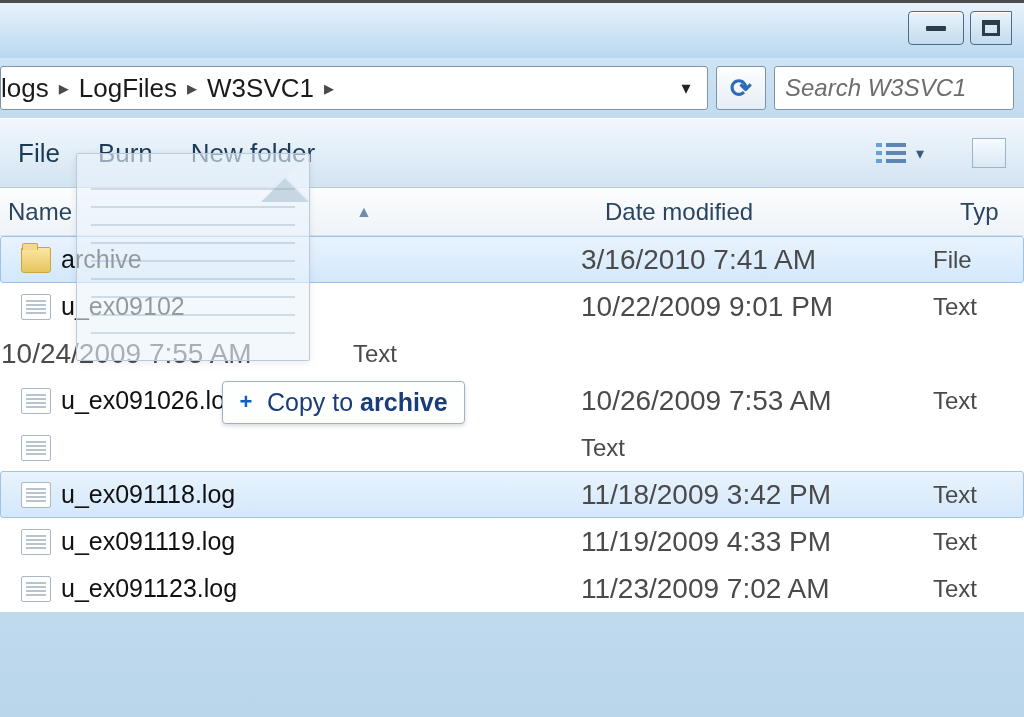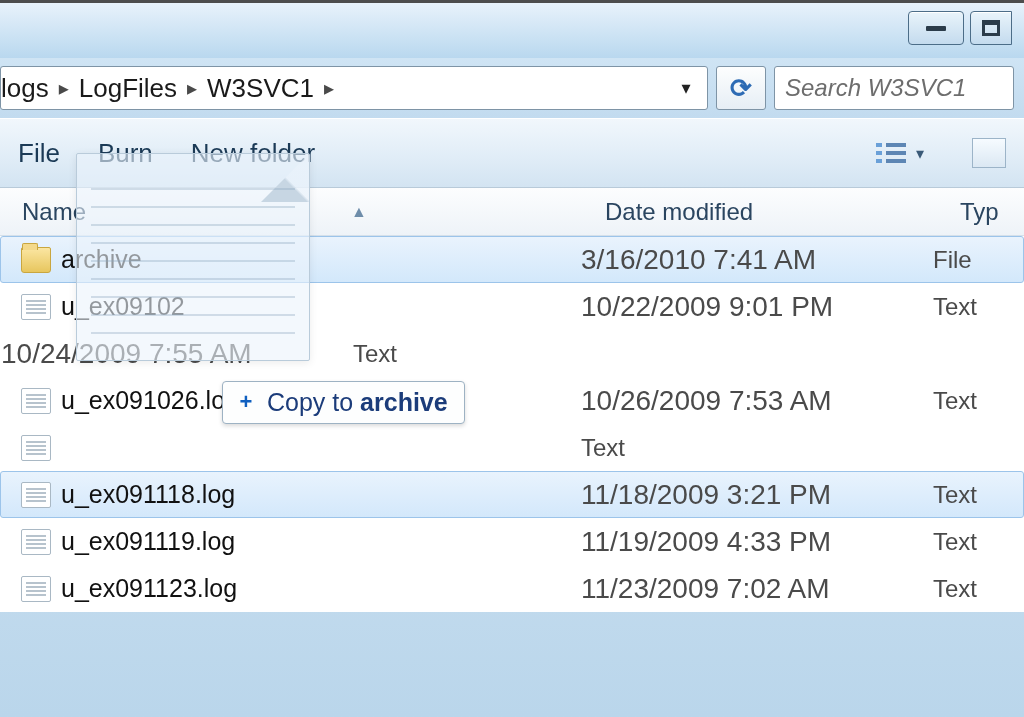--- a/index.html
+++ b/index.html
@@ -85,21 +85,21 @@
     background:linear-gradient(#f6fbff,#dbe8f3);
   }
 
   
   .col-headers {
     height:48px; display:flex; align-items:center;
     background:linear-gradient(#fcfdfe,#eef3f8);
     border-bottom:1px solid #d5e0ea;
     font-size:24px; color:#2a4560;
   }
-  .col-name { width:595px; padding-left:22px; display:flex; align-items:center; gap:5px;}
+  .col-name { width:595px; padding-left:8px; display:flex; align-items:center; gap:24px;}
   .col-date { width:355px; padding-left:10px;}
   .col-type { flex:1; padding-left:10px;}
   .sort-asc { color:#6e8daa; font-size:16px; margin-left:260px;}
 
   
   .file-list { background:#fff; }
   .row {
     height:47px; display:flex; align-items:center;
     font-size:25px; color:#111;
     border:1px solid transparent;
@@ -254,21 +254,21 @@
         <div class="c-name">
           <span class="icon-file"></span>
         </div>
         <div class="c-type">Text</div>
       </div>
       <div class="row sel">
         <div class="c-name">
           <span class="icon-file"></span>
           <span>u_ex091118.log</span>
         </div>
-        <div class="c-date">11/18/2009 3:21 PM</div>
+        <div class="c-date">11/18/2009 3:42 PM</div>
         <div class="c-type">Text</div>
       </div>
       <div class="row">
         <div class="c-name">
           <span class="icon-file"></span>
           <span>u_ex091119.log</span>
         </div>
         <div class="c-date">11/19/2009 4:33 PM</div>
         <div class="c-type">Text</div>
       </div>

